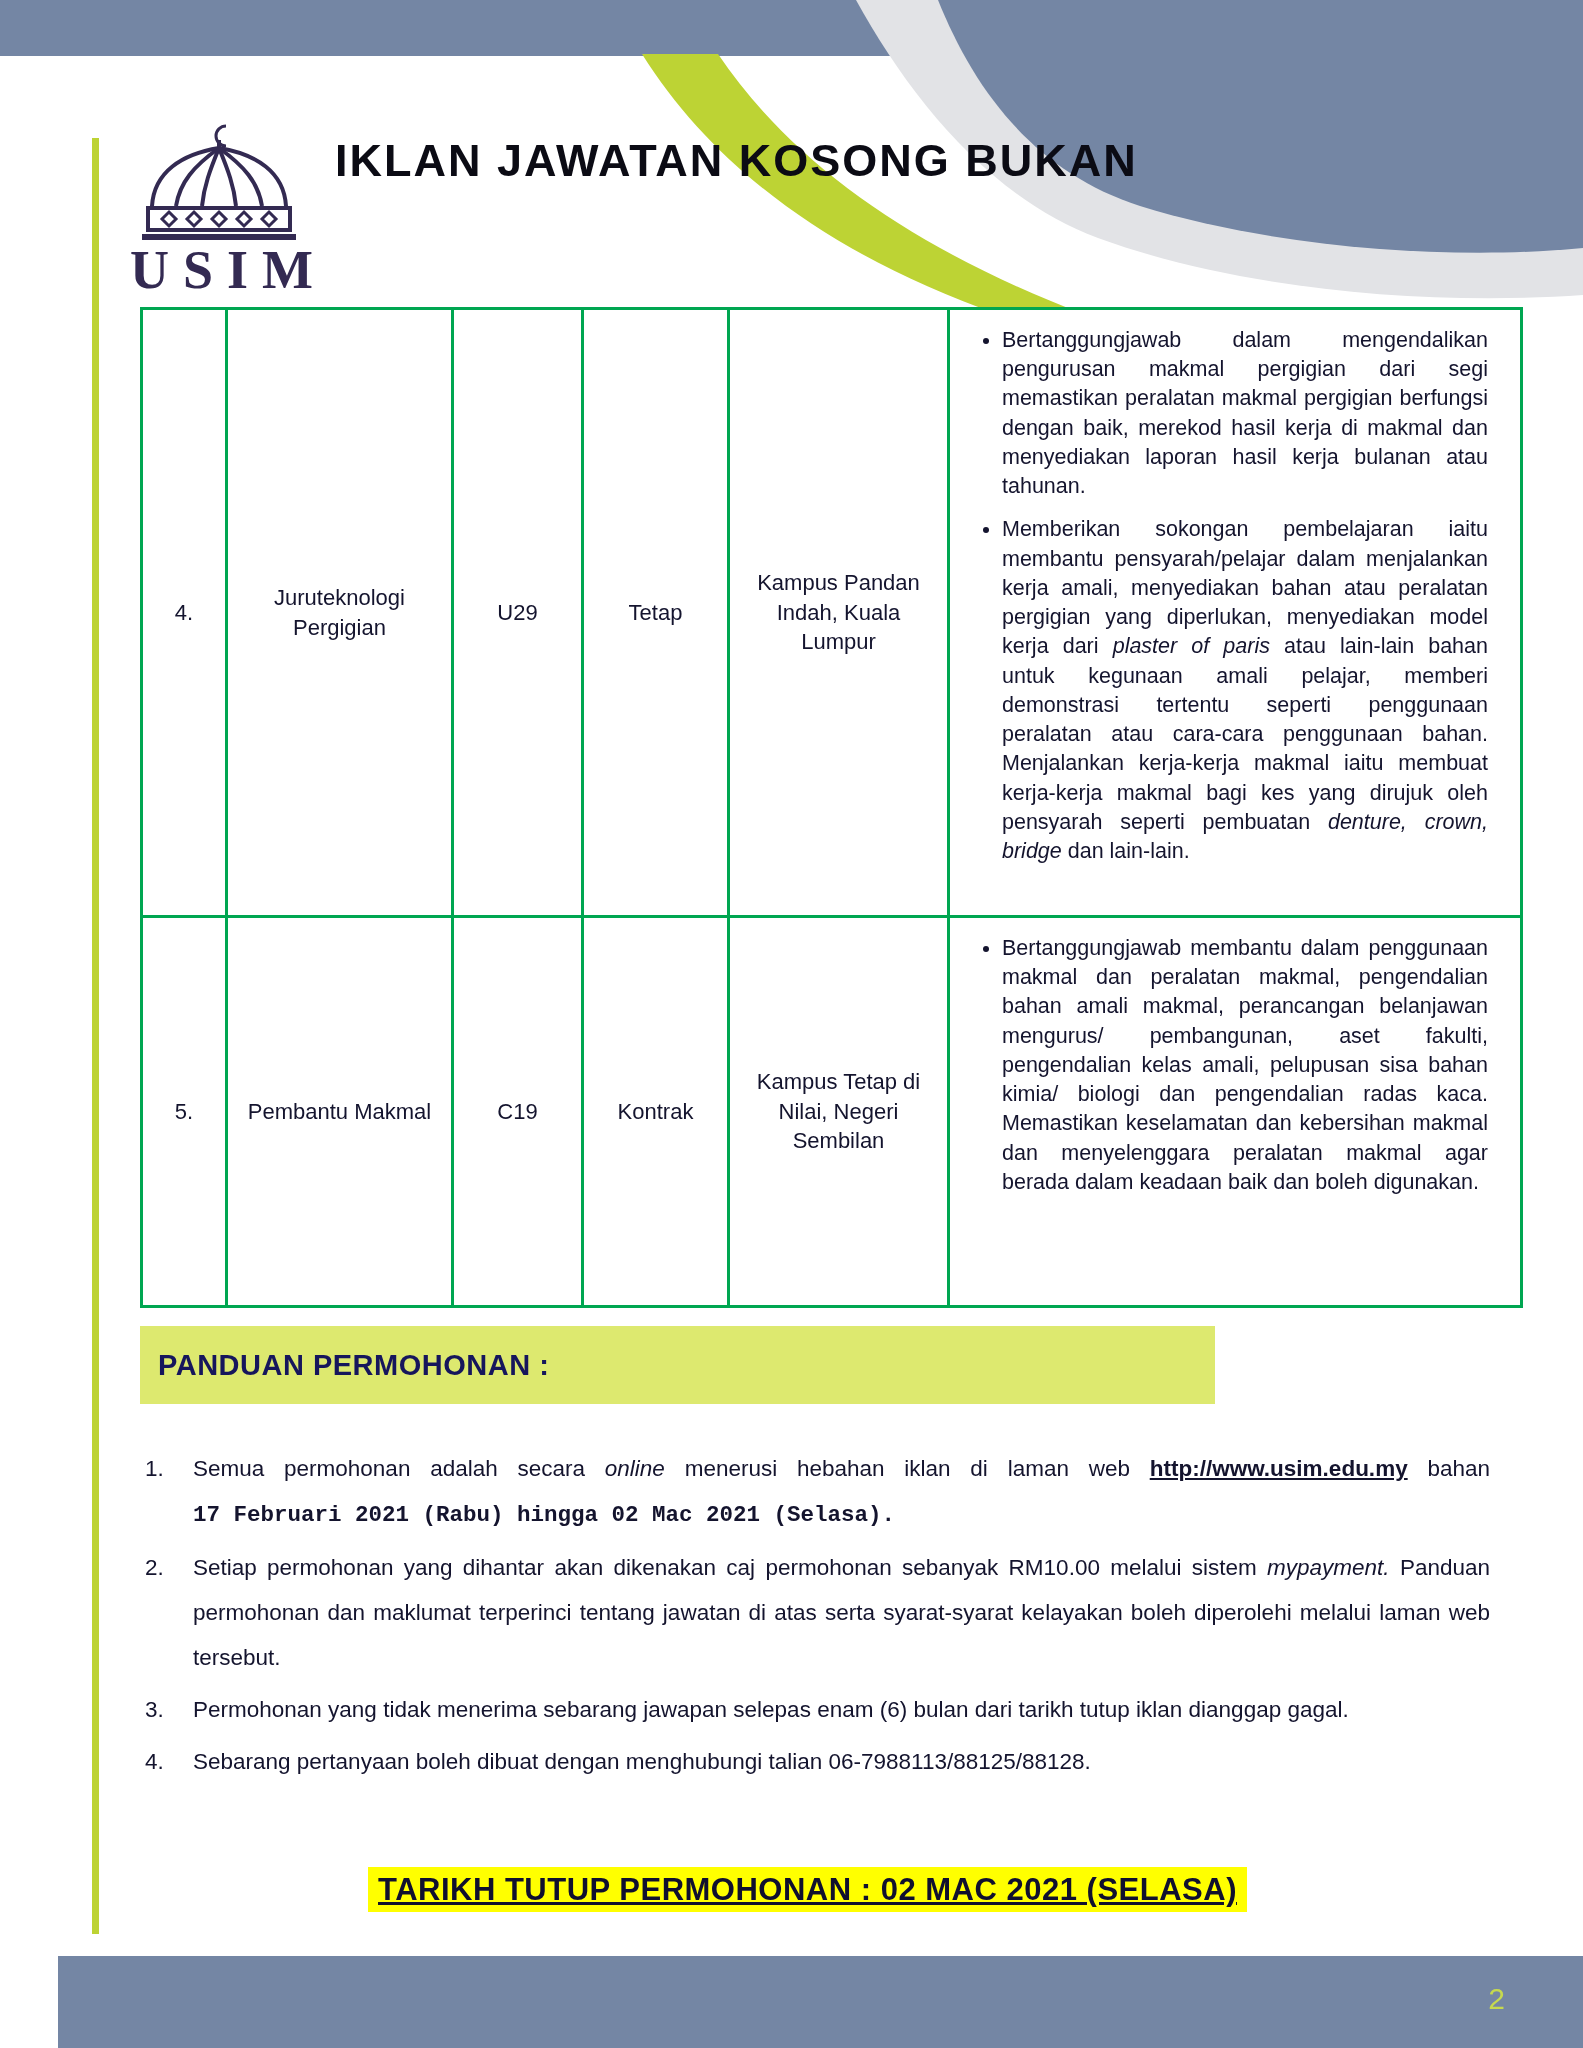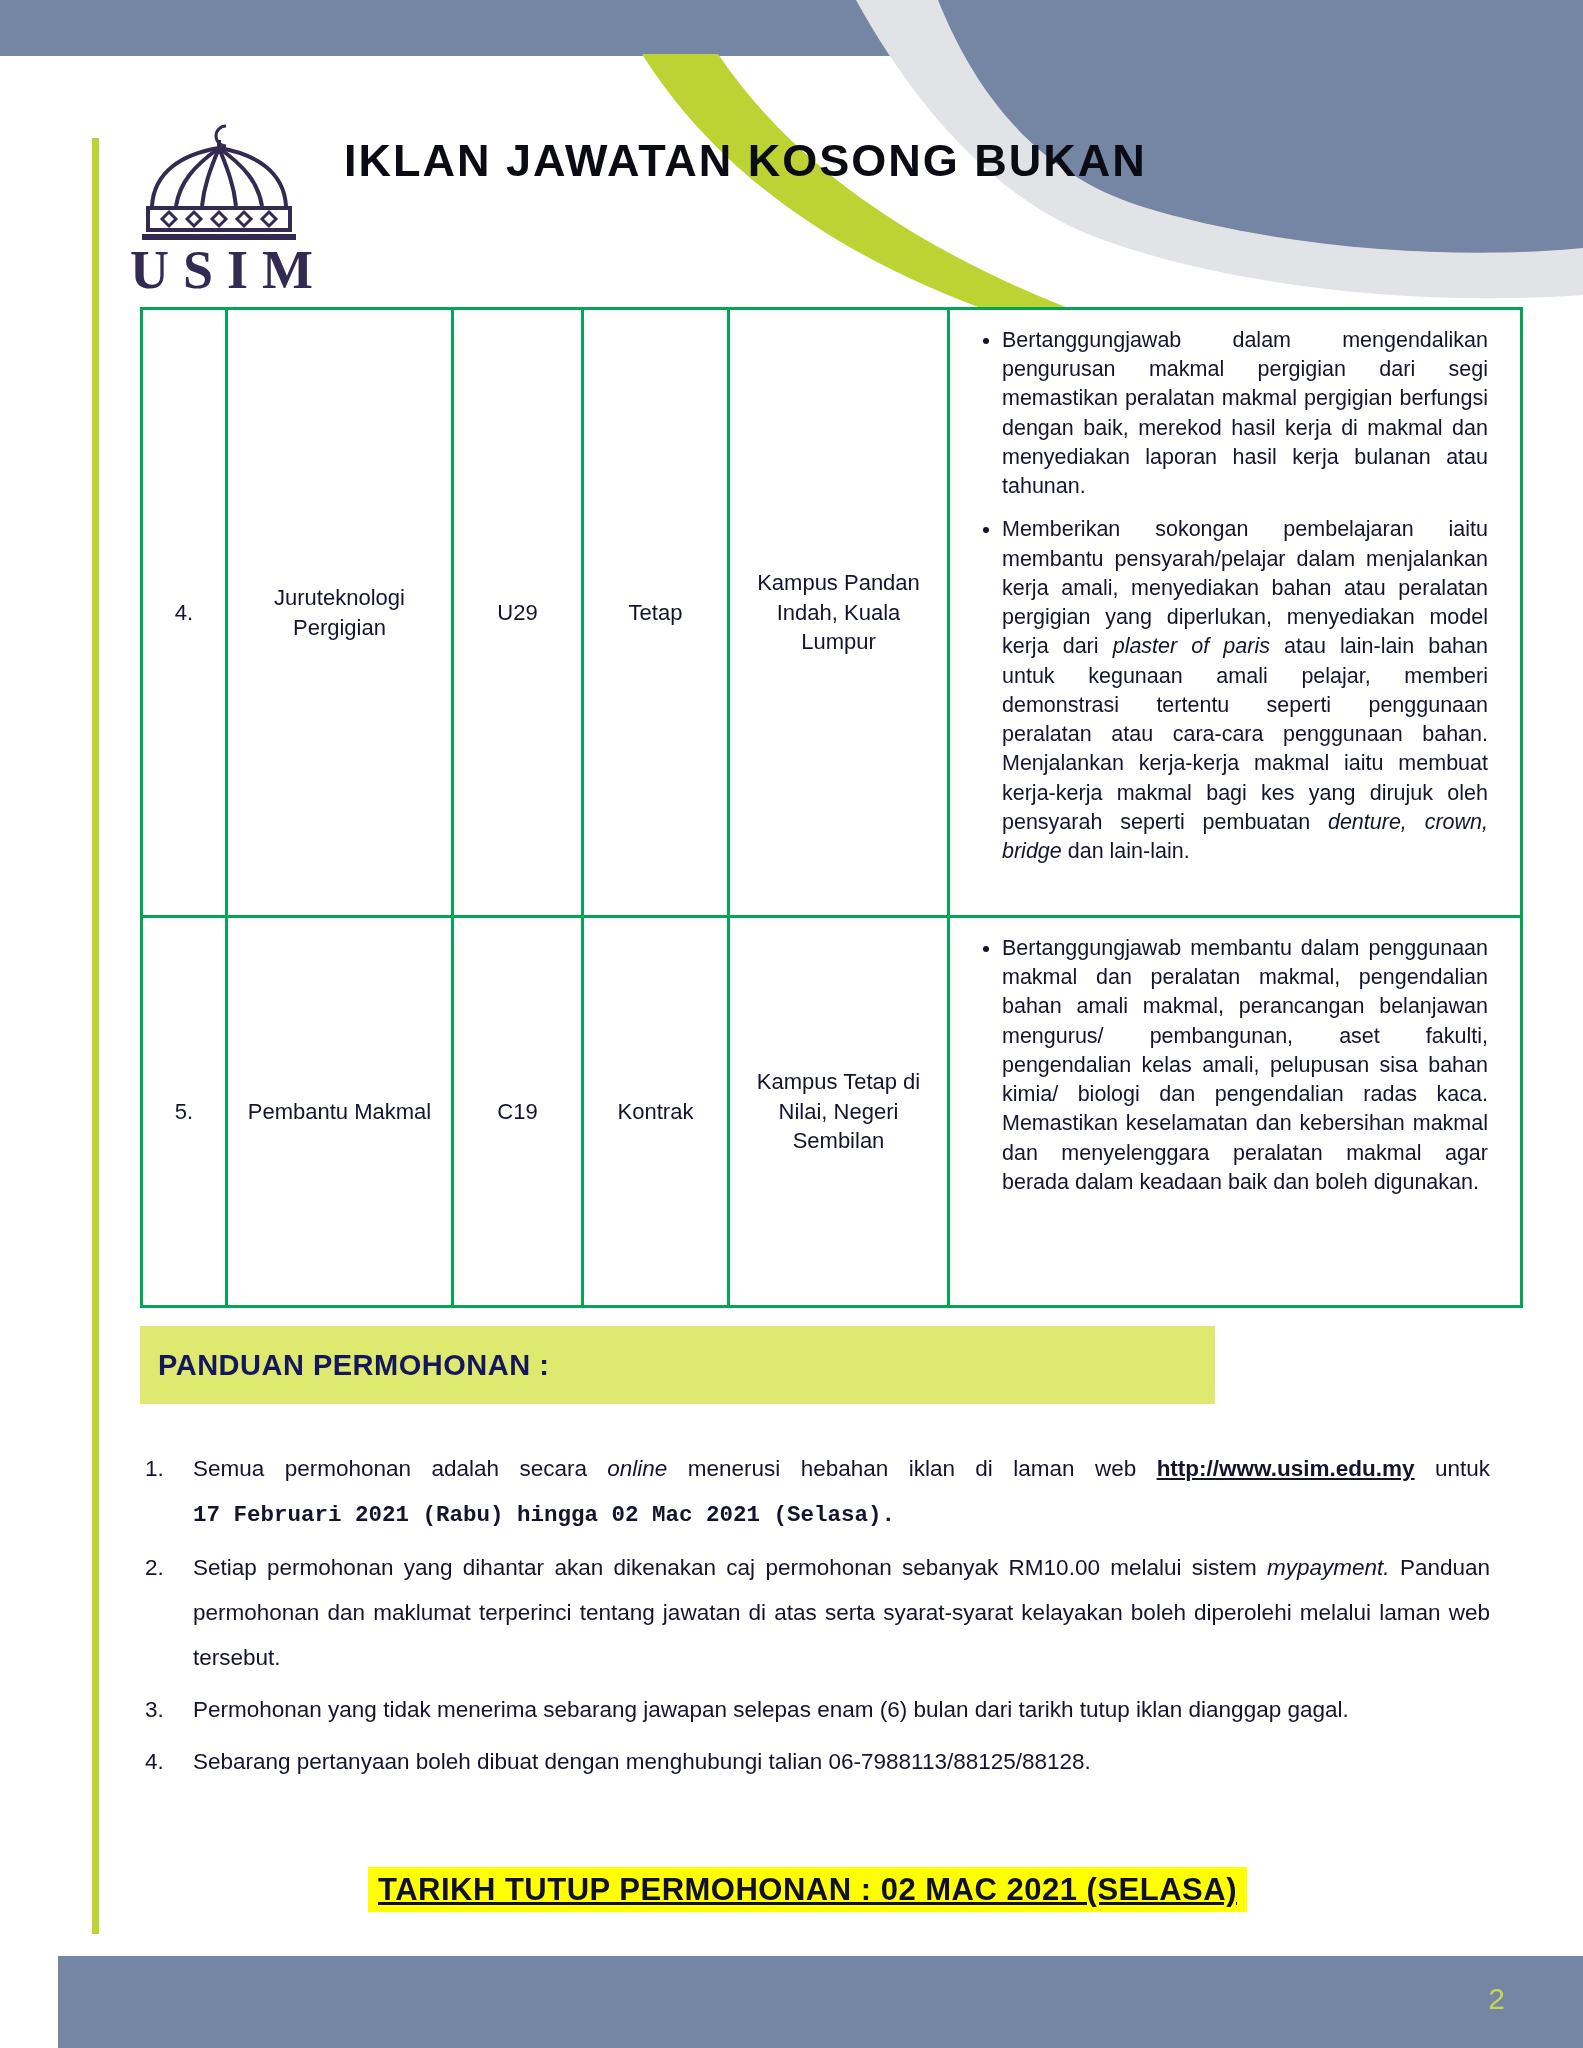--- a/index.html
+++ b/index.html
@@ -15,21 +15,21 @@
   .left-rule { position:absolute; left:92px; top:138px; width:7px; height:1796px;
     background:var(--accent-lime,#bdd334); z-index:2; }
 
   
   .logo { position:absolute; left:116px; top:120px; width:205px; z-index:3; text-align:center; }
   .logo svg { display:block; margin:0 auto; }
   .logo-text { font-size:54px; font-weight:bold; letter-spacing:14px; padding-left:14px;
     color:var(--logo-purple,#332a52); line-height:1.05;font-family:Liberation Serif, serif; }
 
   
-  .title { position:absolute; left:344px; top:126px; z-index:3;
+  .title { position:absolute; left:335px; top:126px; z-index:3;
     font-size:45px; font-weight:bold; letter-spacing:2px; line-height:1.55; color:#0b0b14; }
 
   
   .positions-table { position:absolute; left:140px; top:307px; width:1383px; z-index:2;
     border-collapse:collapse; table-layout:fixed; background:#ffffff; font-size:22px; }
   .positions-table td { border:3px solid var(--table-green,#00a651);
     vertical-align:middle; text-align:center; padding:8px; line-height:1.35; }
   tr.row-4 { height:608px; }
   tr.row-5 { height:390px; }
   td.c-duties { vertical-align:top; text-align:left; padding:16px 32px 10px 14px; }
@@ -142,21 +142,21 @@
     </tbody>
   </table>
 
   <div class="panduan-bar">
     <span>PANDUAN PERMOHONAN :</span>
   </div>
 
   <ol class="panduan-list">
       <li>
         <span class="li-no">1.</span>
-        <div class="li-text"><span>Semua permohonan adalah secara </span><span class="seg-italic">online</span><span> menerusi hebahan iklan di laman web </span><span class="seg-link">http://www.usim.edu.my</span><span>  untuk </span><span class="seg-bold">17 Februari 2021 (Rabu) hingga 02 Mac 2021 (Selasa).</span></div>
+        <div class="li-text"><span>Semua permohonan adalah secara </span><span class="seg-italic">online</span><span> menerusi hebahan iklan di laman web </span><span class="seg-link">http://www.usim.edu.my</span><span>  bahan </span><span class="seg-bold">17 Februari 2021 (Rabu) hingga 02 Mac 2021 (Selasa).</span></div>
       </li>
       <li>
         <span class="li-no">2.</span>
         <div class="li-text"><span>Setiap permohonan yang dihantar akan dikenakan caj permohonan sebanyak RM10.00 melalui sistem </span><span class="seg-italic">mypayment.</span><span> Panduan permohonan dan maklumat terperinci tentang jawatan di atas serta syarat-syarat kelayakan boleh diperolehi melalui laman web tersebut.</span></div>
       </li>
       <li>
         <span class="li-no">3.</span>
         <div class="li-text"><span>Permohonan yang tidak menerima sebarang jawapan selepas enam (6) bulan dari tarikh tutup iklan dianggap gagal.</span></div>
       </li>
       <li>

